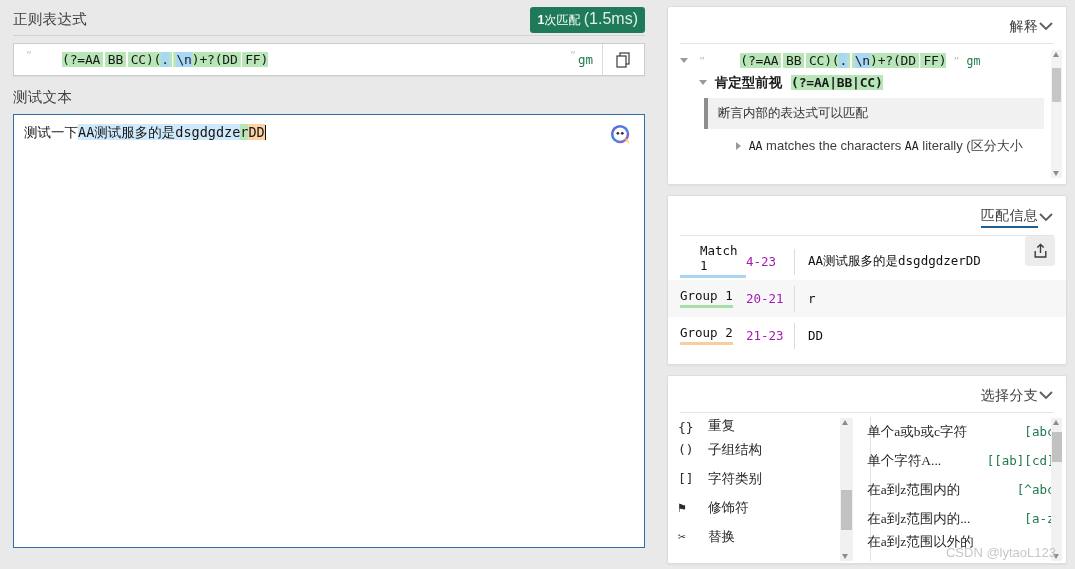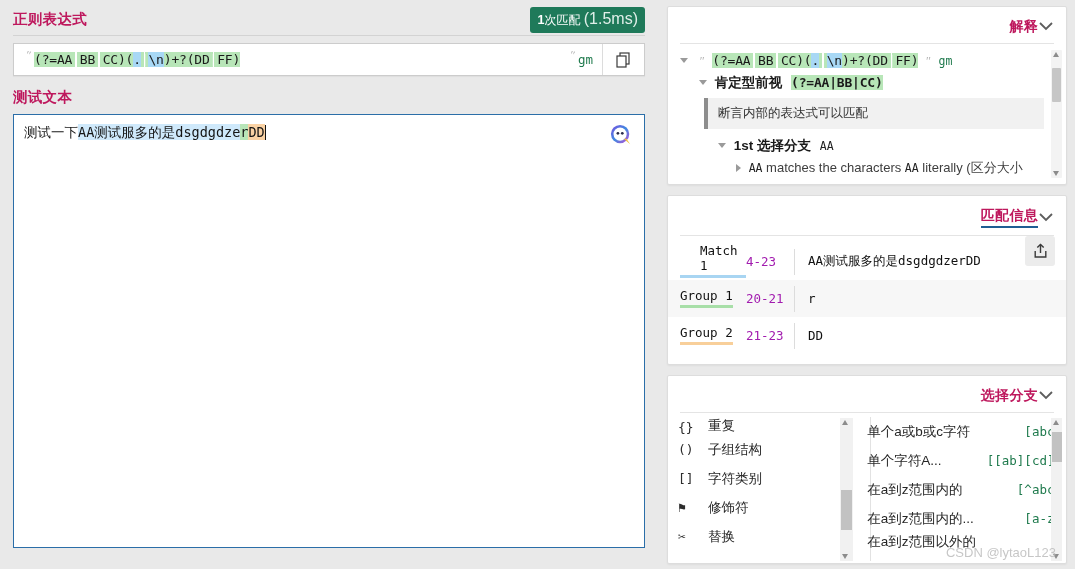--- a/index.html
+++ b/index.html
@@ -19,22 +19,22 @@
   
   .left-col {
     position: absolute;
     left: 0; top: 0;
     width: 658px; height: 569px;
     background: #e9e9e9;
     padding: 8px 13px 0 13px;
   }
   .sec-title {
     font-size: 14.5px;
-    font-weight: bold;
-    color: #be185d;
+    font-weight: normal;
+    color: #404040;
     letter-spacing: 0.3px;
     line-height: 20px;
   }
   .title-row {
     position: relative;
     height: 22px;
     display: flex;
     align-items: center;
   }
   .match-badge {
@@ -79,20 +79,21 @@
     transform: rotate(12deg) translateY(-4px);
     margin: 0 4px;
     opacity: 0.75;
   }
   .rx {
     font-family: "DejaVu Sans Mono", monospace;
     font-size: 13px;
     color: #1a1a1a;
     white-space: pre;
     letter-spacing: -0.2px;
+    margin-left: 28px;
   }
   .rx-green { background: #b8e6b8; }
   .rx-blue  { background: #a8d8f5; }
   .flags {
     display: flex; align-items: center;
     padding-right: 9px;
     font-family: "DejaVu Sans Mono", monospace;
     font-size: 12.5px;
     color: #1f7a4d;
   }
@@ -292,21 +293,21 @@
     white-space: nowrap;
   }
   .qr-item.clip { height: 18px; overflow: hidden; align-items: flex-end; }
   .qr-icon {
     width: 30px;
     font-family: "DejaVu Sans Mono", monospace;
     font-size: 13px;
     color: #2c2c2c;
     flex-shrink: 0;
   }
-  .qr-text { flex: 1; }
+  .qr-text { flex: 1; font-family: Liberation Serif, serif; }
   .qr-code {
     font-family: "DejaVu Sans Mono", monospace;
     font-size: 12.5px;
     color: #1f7a4d;
     margin-left: 8px;
   }
   .qr-vsep { position:absolute; left: 202px; top: 4px; bottom: 2px; width: 1px; background:#e2e2e2; }
   .sb {
     position: absolute;
     top: 2px; bottom: 2px;
@@ -403,25 +404,20 @@
         </div>
 
         <div class="exp-row exp-l2">
           <span class="tri"></span>
           <span>肯定型前视</span>
           <span class="rx rx-green" style="margin-left:5px">(?=AA|BB|CC)</span>
         </div>
 
         <div class="exp-note">断言内部的表达式可以匹配</div>
 
-        <div class="exp-row exp-l3">
-          <span class="tri"></span>
-          <strong>1st 选择分支</strong>
-          <span class="mono-sm" style="margin-left:5px">AA</span>
-        </div>
 
         <div class="exp-row exp-l4">
           <span class="tri-r"></span>
           <span class="mono-sm">AA</span><span> matches the characters </span><span class="mono-sm">AA</span><span> literally (区分大小</span>
         </div>
 
         <div class="scroll-v">
           <span class="arr-up"></span>
           <div class="thumb" style="top:18px;height:34px;"></div>
           <span class="arr-dn"></span>

